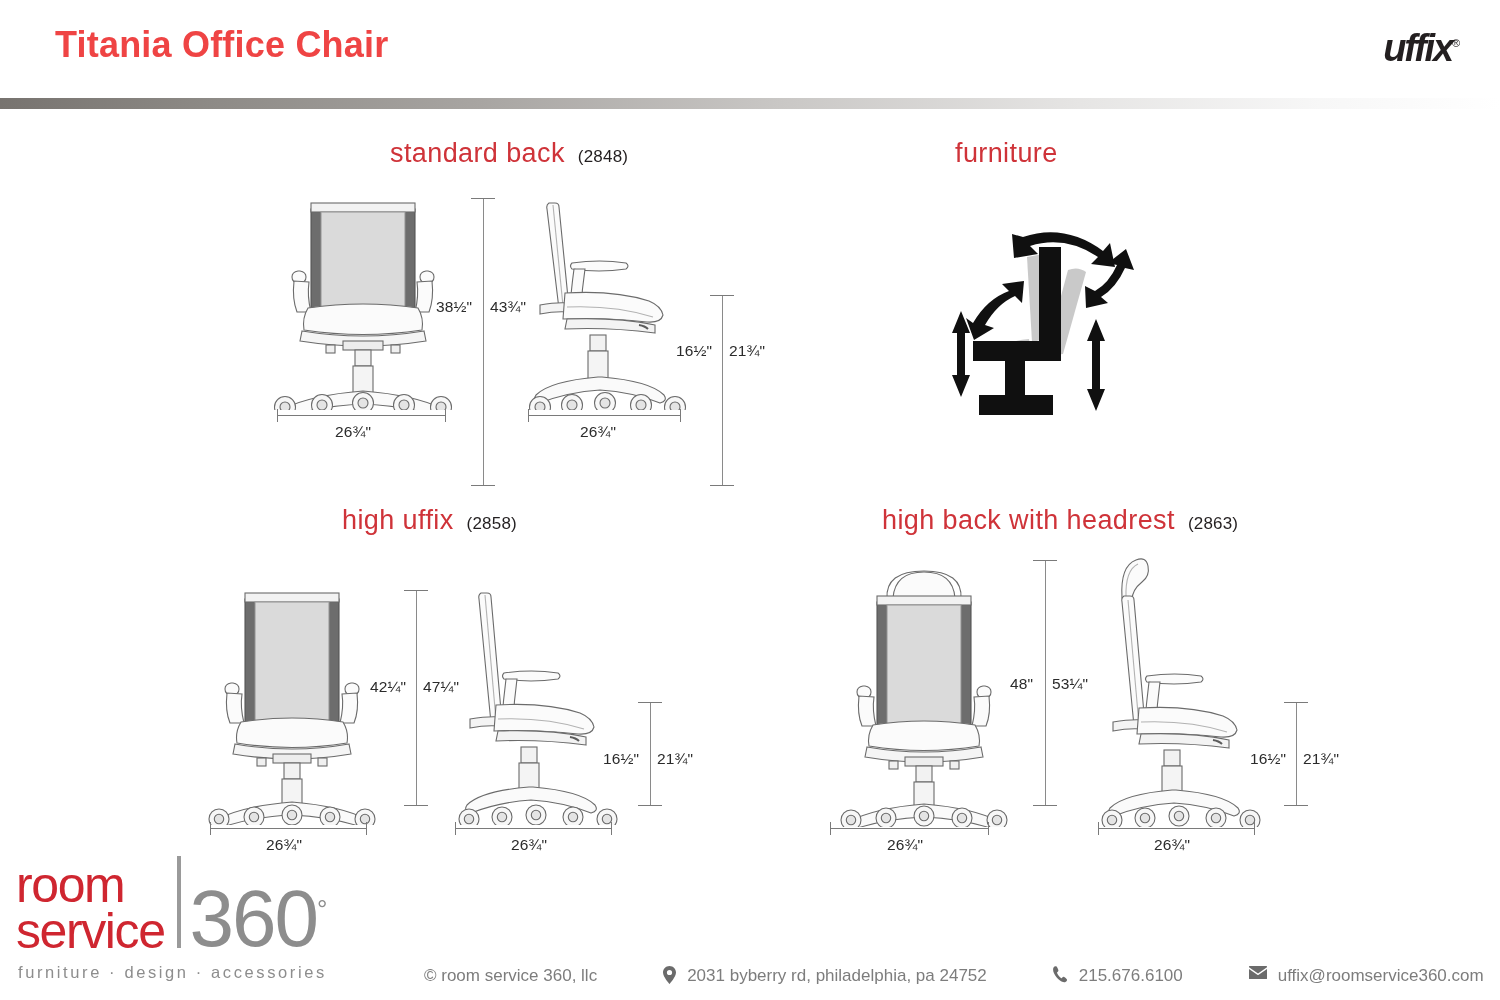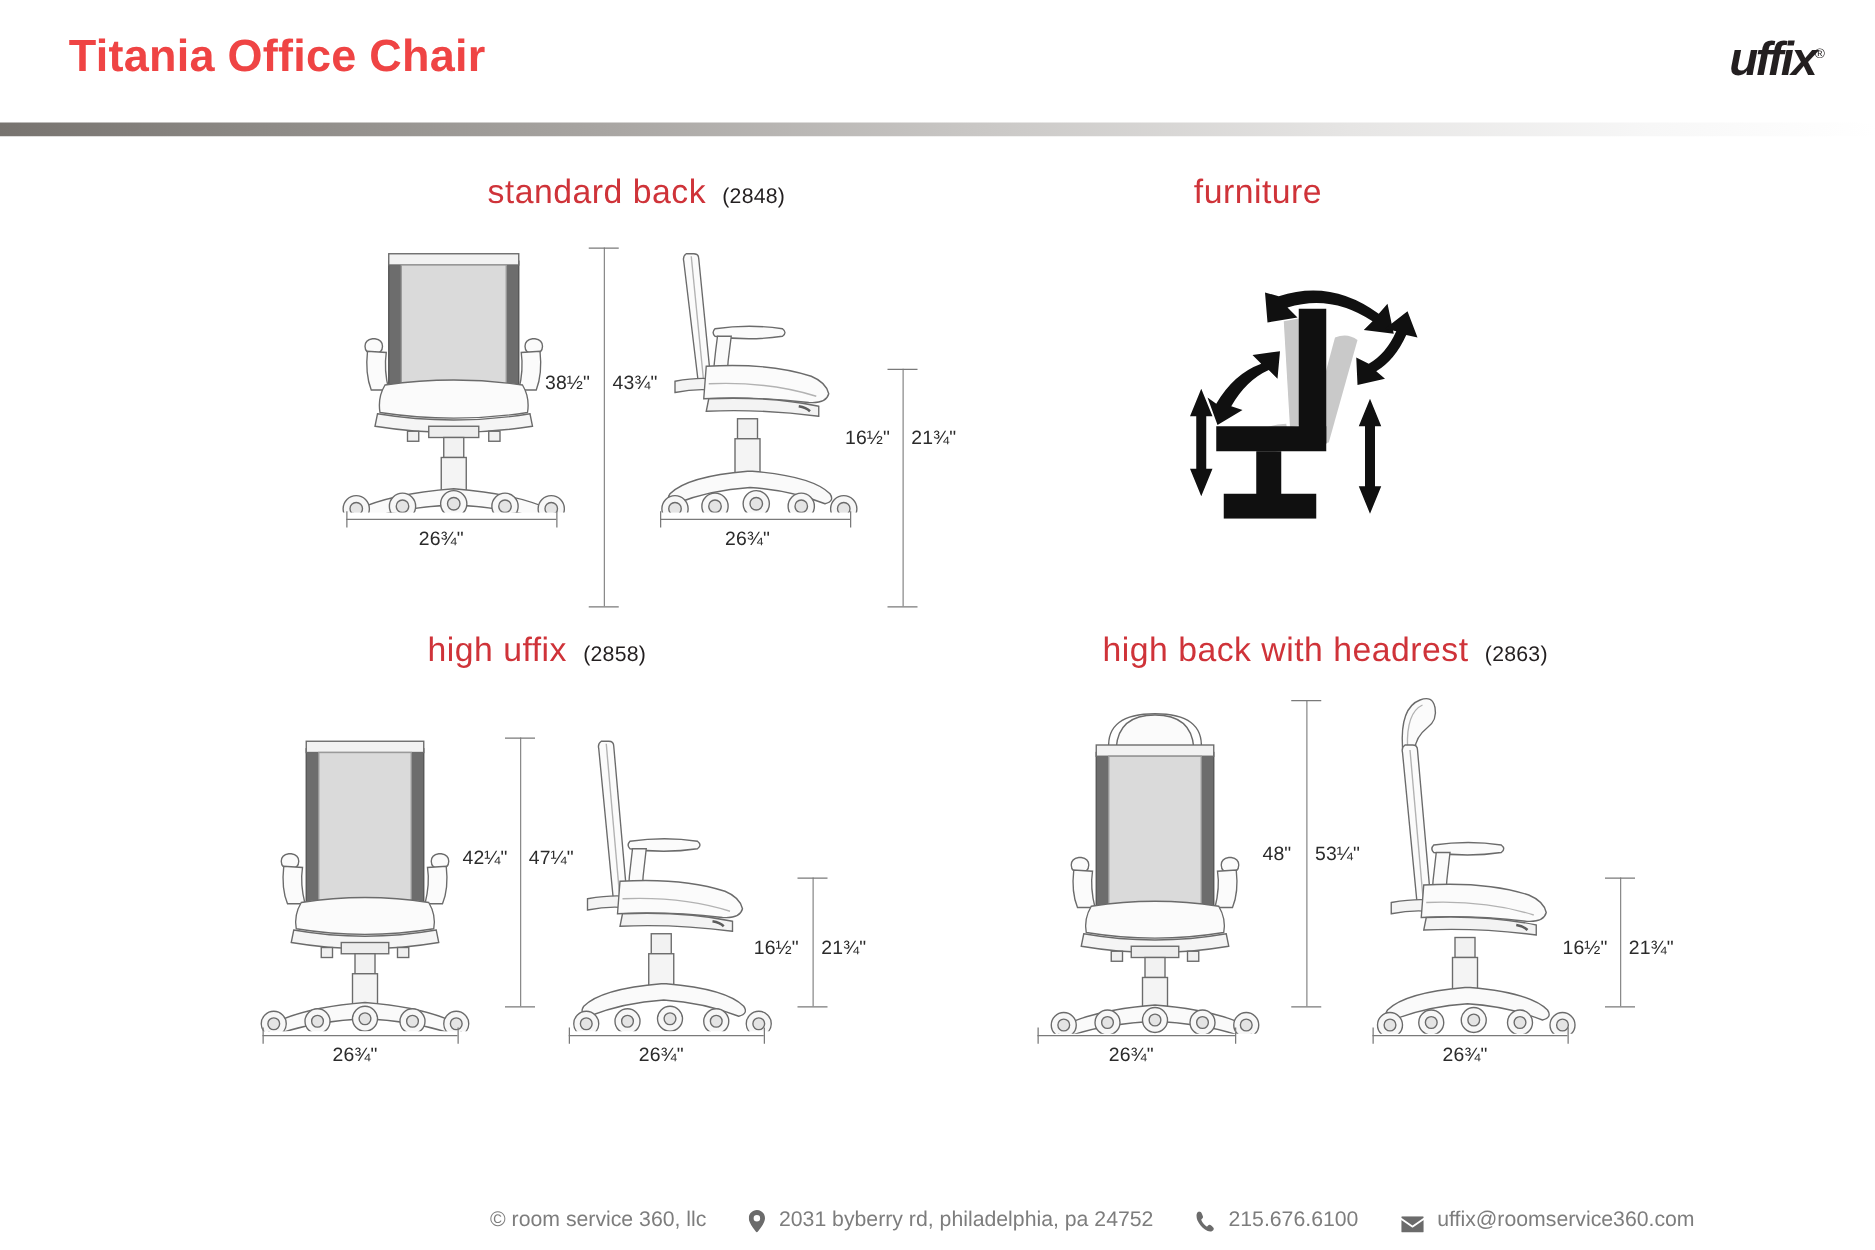--- a/index.html
+++ b/index.html
@@ -82,21 +82,21 @@
   .rs-360 .deg { font-size: 26px; vertical-align: super; }
   .rs-tagline {
     color: #8d8d8d; font-size: 16.5px; letter-spacing: 2.6px;
     padding-left: 10px; padding-top: 9px; white-space: nowrap;
   }
   #footer-contact {
     position: absolute; left: 392px; bottom: 14px;
     display: flex; align-items: center; gap: 0;
     font-size: 17px; color: #7d7d7d; white-space: nowrap;
   }
-  #footer-contact .item { display: flex; align-items: flex-end; }
+  #footer-contact .item { display: flex; align-items: flex-start; margin-left: 32px; }
   #footer-contact .gap { width: 34px; }
   #footer-contact .ficon {
     display: inline-flex; align-items: center; justify-content: center;
     margin-right: 11px; color: #6b6b6b;
   }
 </style>
 </head>
 <body>
 
 <div id="header">
@@ -434,20 +434,31 @@
   <div class="dim" style="left:127px;top:356px;">26¾"</div>
 
   <div class="hline" style="left:338px;top:348px;width:156px;"></div>
   <div class="vline" style="left:338px;top:342px;height:13px;"></div>
   <div class="vline" style="left:494px;top:342px;height:13px;"></div>
   <div class="dim" style="left:394px;top:356px;">26¾"</div>
 </div>
 
 <div id="footer">
 
+  <div id="rs-logo">
+    <div class="line1">
+      <div class="rs-word-wrap">
+        <span class="rs-red">room</span>
+        <span class="rs-red">service</span>
+      </div>
+      <div class="rs-bar"></div>
+      <span class="rs-360"><span>360</span><span class="deg">°</span></span>
+    </div>
+    <div class="rs-tagline">furniture  ·  design  ·  accessories</div>
+  </div>
 
   <div id="footer-contact">
 
     <span class="item">
       <span>© room service 360, llc</span>
     </span>
     <span class="gap"></span>
 
     <span class="item">
       <span class="ficon">

